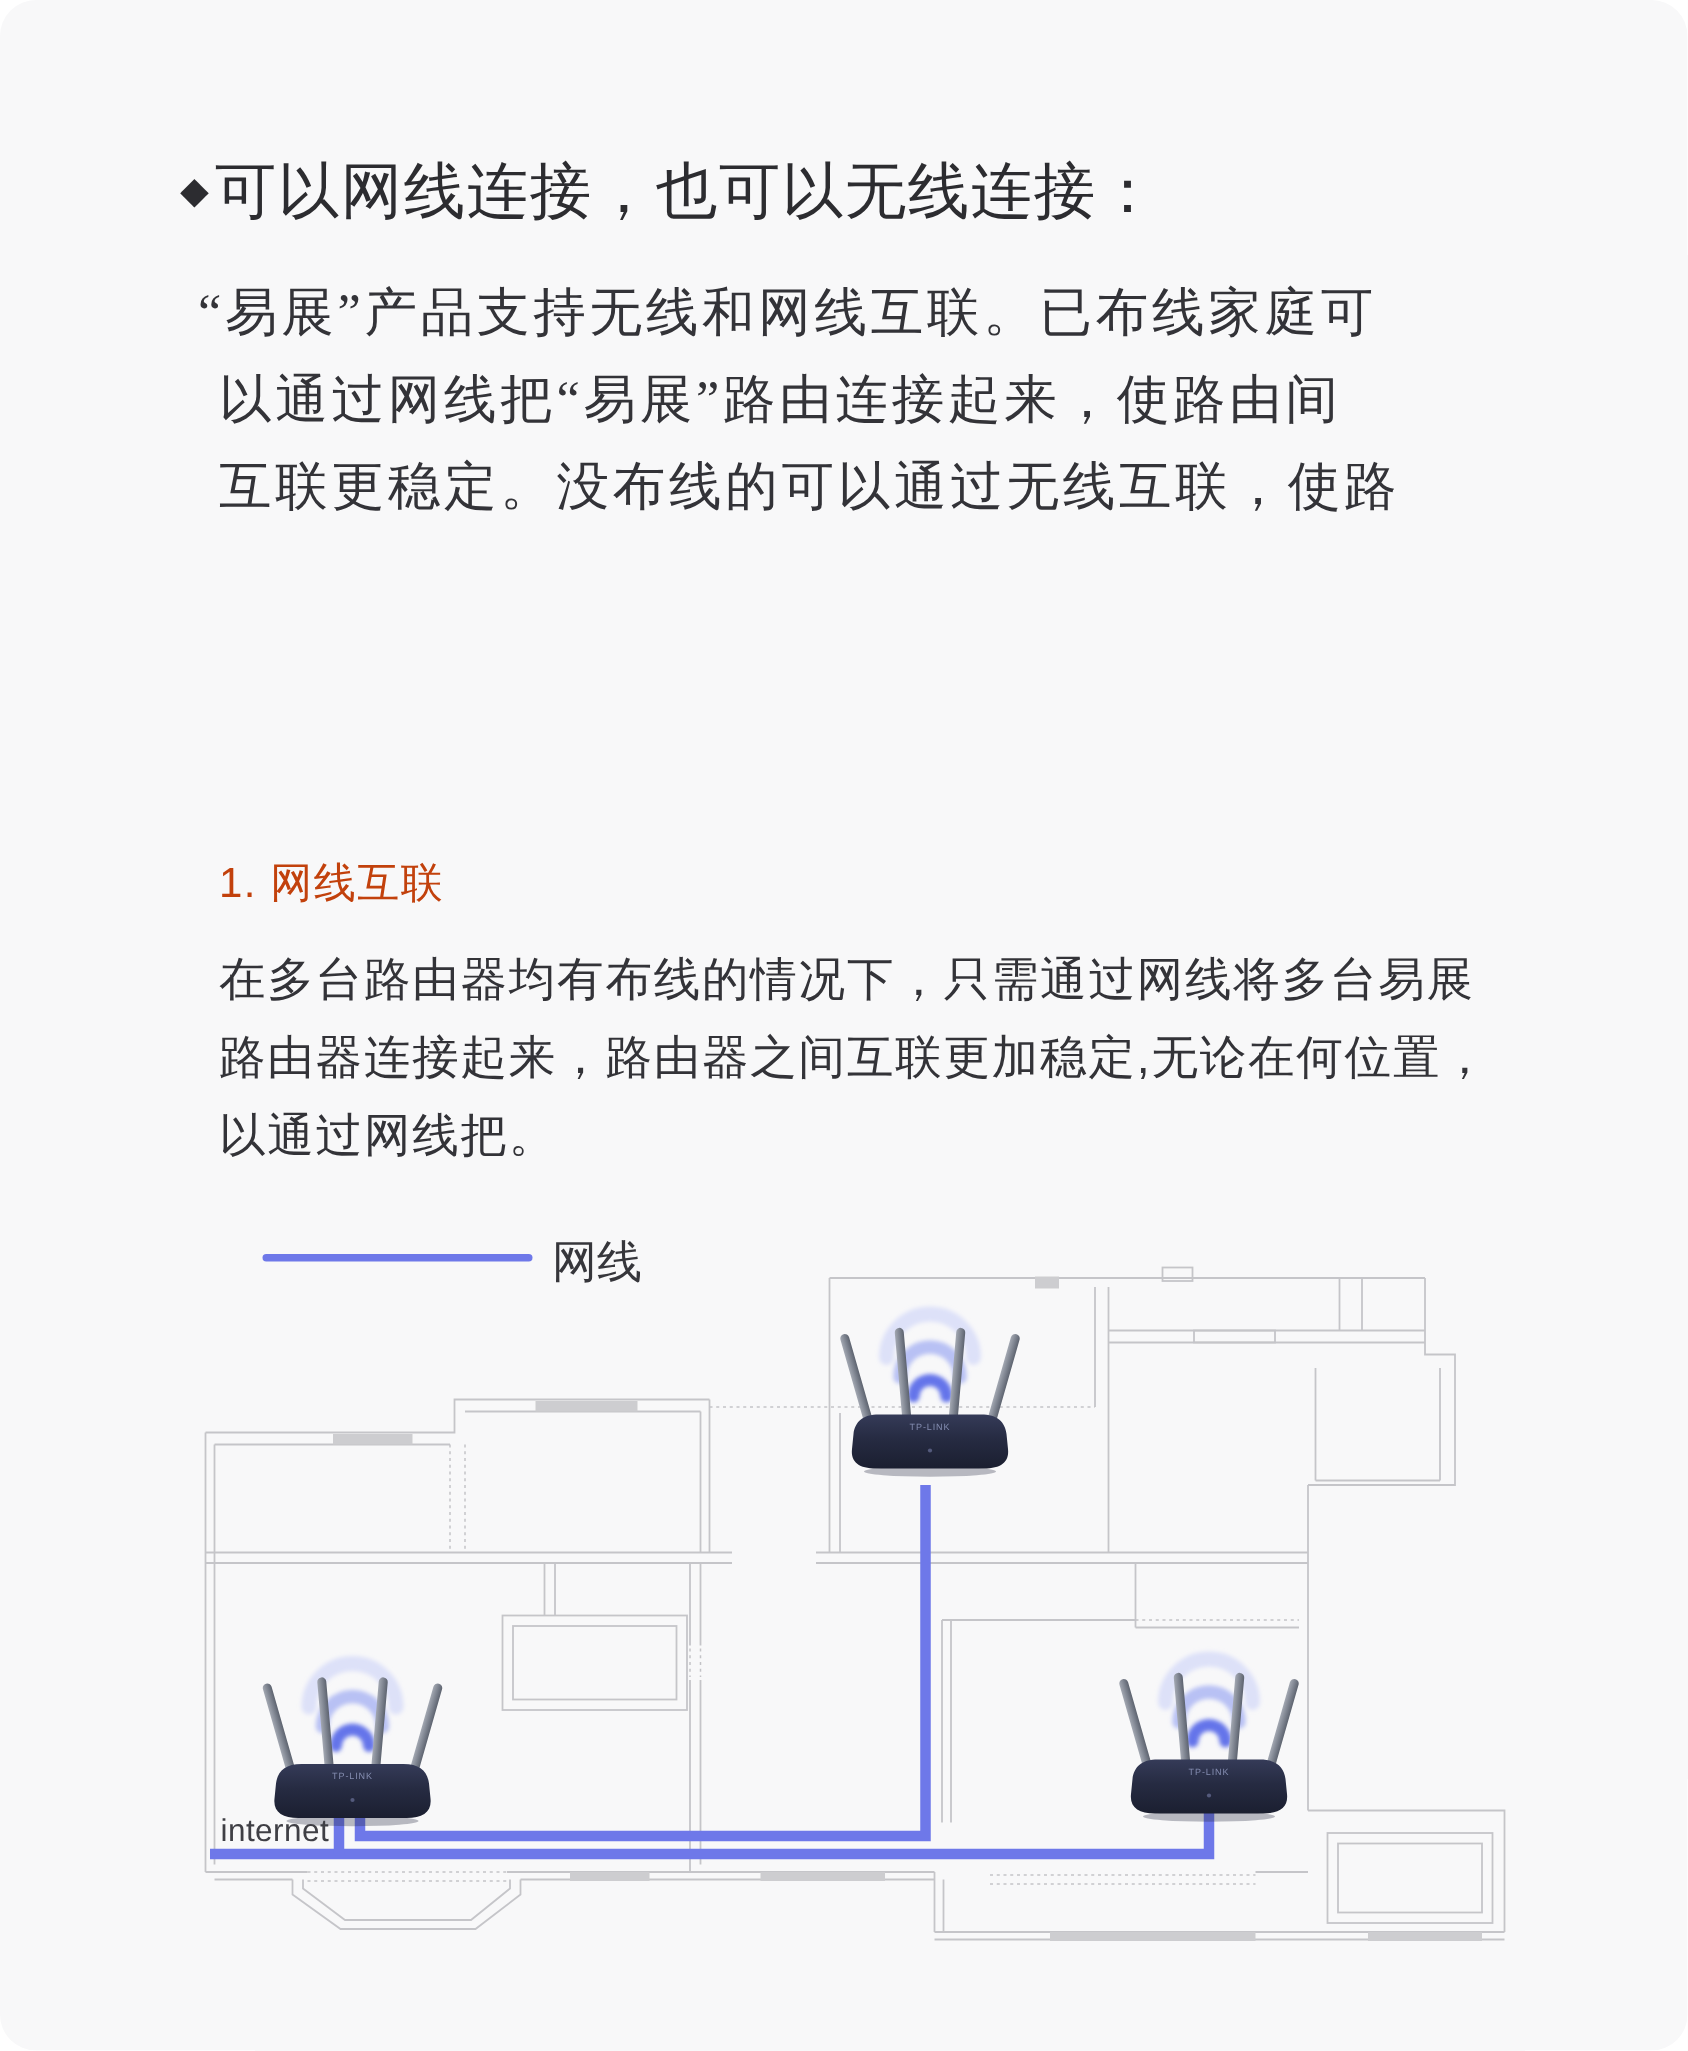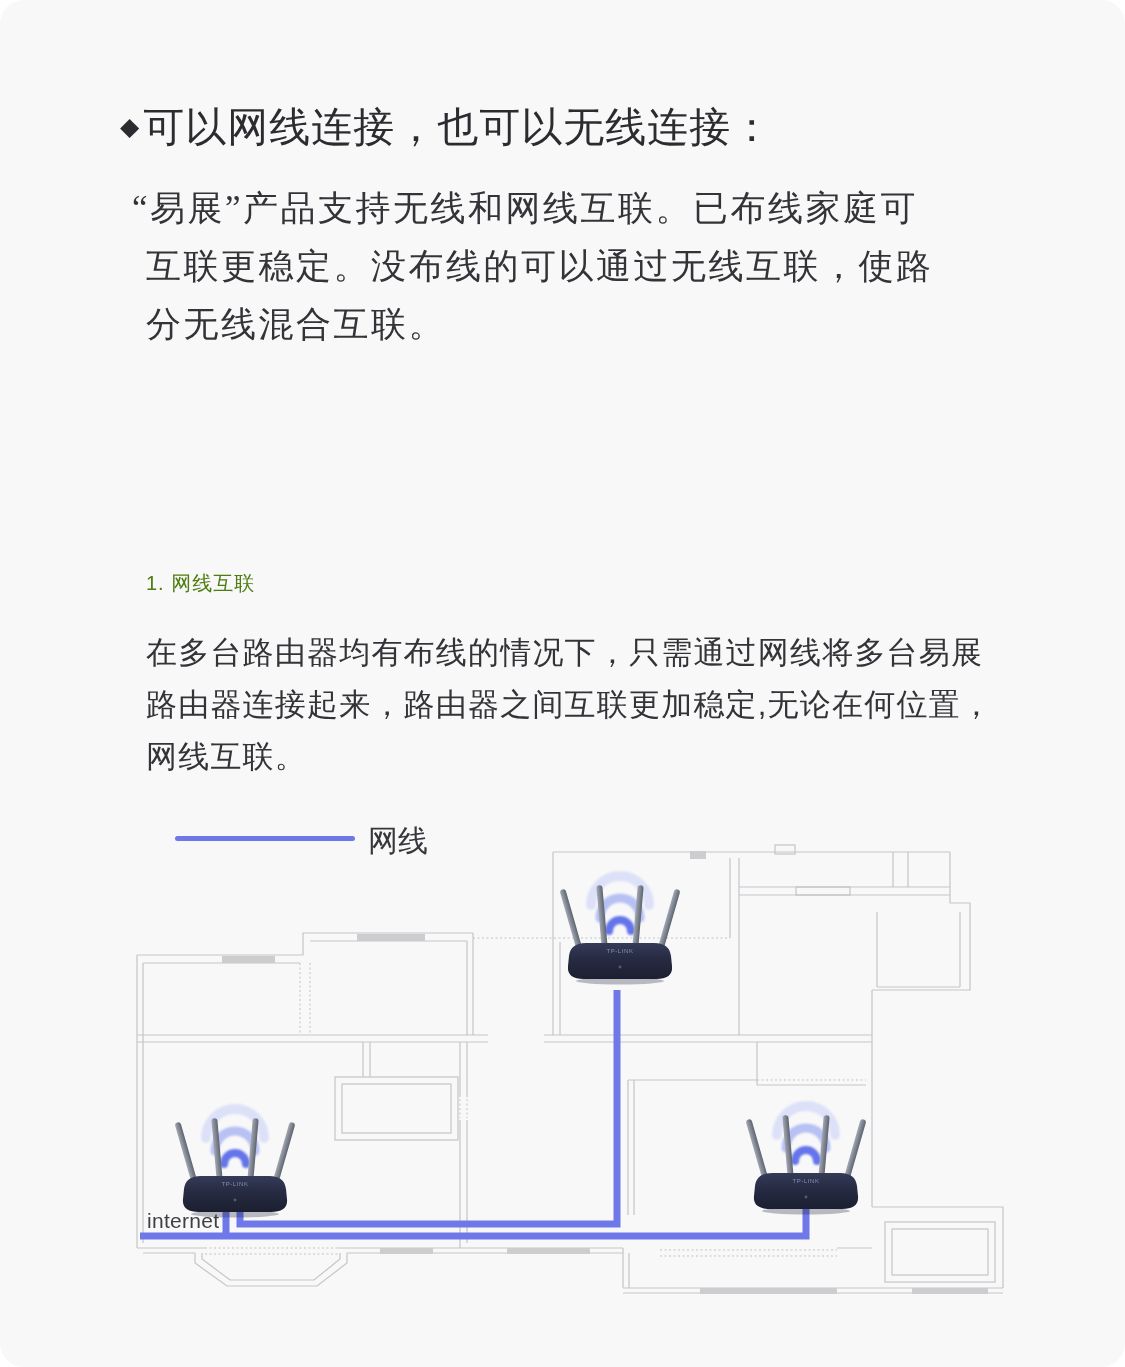--- a/index.html
+++ b/index.html
@@ -5,22 +5,22 @@
   html,body{margin:0;padding:0;background:#fff;}
   .page{position:relative;width:1125px;height:1367px;background:var(--bg,#f8f8f9);
         font-family:"Liberation Sans","DejaVu Sans",sans-serif;overflow:hidden;border-radius:24px;}
   .heading{position:absolute;left:120px;top:100px;font-size:41px;letter-spacing:1px;
            color:var(--heading,#2c2c30);font-weight:500;white-space:nowrap;}
   .heading .bullet{font-size:25px;vertical-align:6px;margin-right:3px;}
   .para1{position:absolute;left:146px;top:180px;font-size:35px;line-height:58px;
          letter-spacing:2.5px;color:var(--text,#333338);}
   .para1 .line{white-space:nowrap;font-family:Liberation Serif, serif;}
   .para1 .line:first-child{text-indent:-14px;}
-  .sec-title{position:absolute;left:146px;top:570px;font-size:20px;letter-spacing:1px;
-             color:#4d7c0f;}
+  .sec-title{position:absolute;left:146px;top:570px;font-size:28px;letter-spacing:1px;
+             color:#c2410c;}
   .para2{position:absolute;left:146px;top:627px;font-size:31px;line-height:52px;
          letter-spacing:1.2px;color:var(--text,#333338);}
   .para2 .line{white-space:nowrap;}
   .legend-line{position:absolute;left:175px;top:836px;width:180px;height:5px;
                border-radius:2.5px;background:var(--cable,#6e78e9);}
   .legend-label{position:absolute;left:368px;top:821px;font-size:30px;color:#36363b;}
   .floorplan{position:absolute;left:0;top:840px;width:1125px;height:527px;}
   .internet-label{position:absolute;left:147px;top:1209px;font-size:21px;
                   color:var(--label,#3f3f45);letter-spacing:.3px;}
   
@@ -41,30 +41,30 @@
 </style>
 </head>
 <body>
 
 <div class="page">
 
   <div class="heading"><span class="bullet">◆</span><span>可以网线连接，也可以无线连接：</span></div>
 
   <div class="para1">
     <div class="line">“易展”产品支持无线和网线互联。已布线家庭可</div>
+    <div class="line">以通过网线把“易展”路由连接起来，使路由间</div>
     <div class="line">互联更稳定。没布线的可以通过无线互联，使路</div>
-    <div class="line">分无线混合互联。</div>
   </div>
 
   <div class="sec-title">1. 网线互联</div>
 
   <div class="para2">
     <div class="line">在多台路由器均有布线的情况下，只需通过网线将多台易展</div>
     <div class="line">路由器连接起来，路由器之间互联更加稳定,无论在何位置，</div>
-    <div class="line">网线互联。</div>
+    <div class="line">以通过网线把。</div>
   </div>
 
   <div class="legend-line"></div>
   <div class="legend-label">网线</div>
 
   <svg class="floorplan" viewBox="0 0 1125 527">
     <defs>
       <linearGradient id="gAnt" x1="0" y1="0" x2="1" y2="0">
         <stop offset="0" stop-color="#a3a8b2"></stop>
           <stop offset="0.55" stop-color="#7c828e"></stop>

